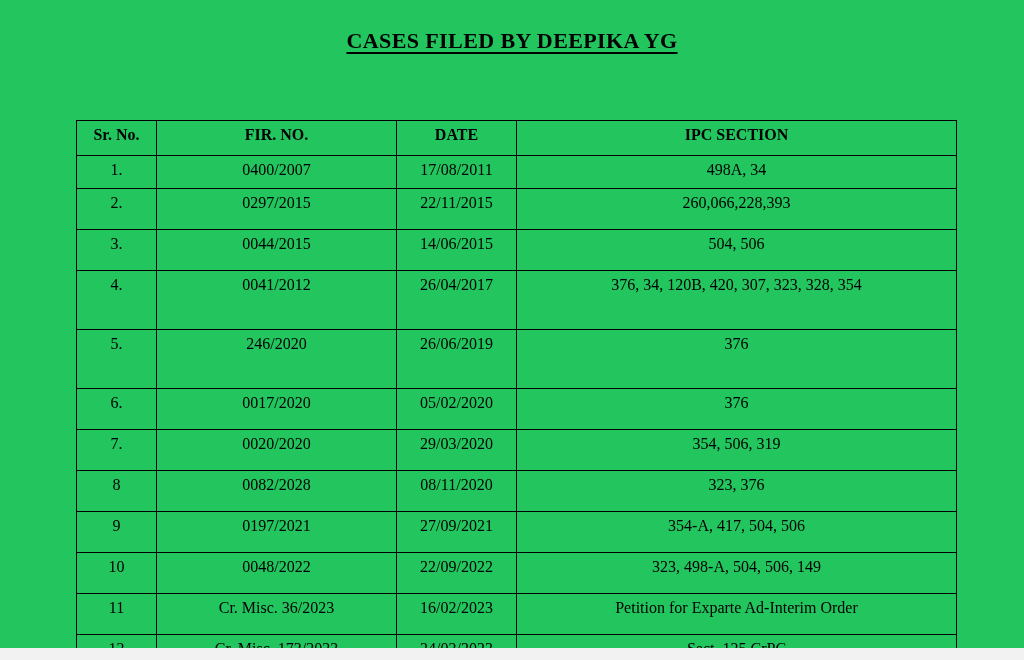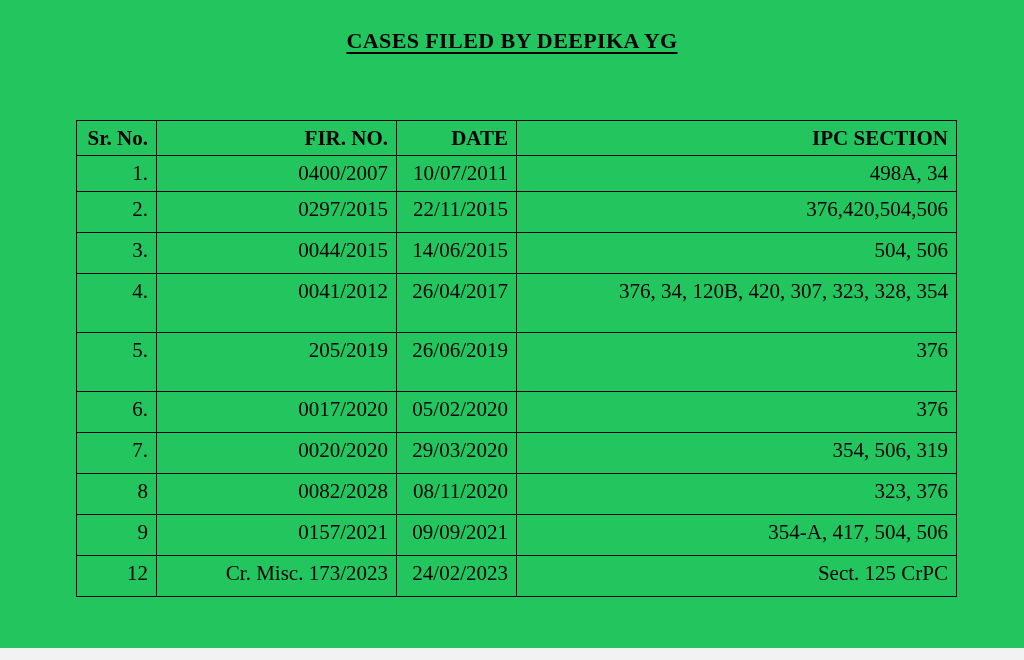--- a/index.html
+++ b/index.html
@@ -38,24 +38,24 @@
     width: 880px;
   }
   table.cases {
     border-collapse: collapse;
     width: 880px;
     table-layout: fixed;
   }
   table.cases th,
   table.cases td {
     border: 1px solid #000000;
-    text-align: right;
+    text-align: center;
     vertical-align: top;
     padding: 4px 8px 4px 8px;
-    font-size: 21px;
+    font-size: 16px;
     line-height: 1.25;
   }
   table.cases th {
     font-weight: bold;
     height: 26px;
   }
   col.c-sr    { width: 80px; }
   col.c-fir   { width: 240px; }
   col.c-date  { width: 120px; }
   col.c-ipc   { width: 440px; }
@@ -93,44 +93,44 @@
           <th>Sr. No.</th>
           <th>FIR. NO.</th>
           <th>DATE</th>
           <th>IPC SECTION</th>
         </tr>
       </thead>
       <tbody id="cases-body">
           <tr data-h="s">
             <td>1.</td>
             <td>0400/2007</td>
-            <td>10/07/2011</td>
+            <td>17/08/2011</td>
             <td>498A, 34</td>
           </tr>
           <tr data-h="m">
             <td>2.</td>
             <td>0297/2015</td>
             <td>22/11/2015</td>
-            <td>376,420,504,506</td>
+            <td>260,066,228,393</td>
           </tr>
           <tr data-h="m">
             <td>3.</td>
             <td>0044/2015</td>
             <td>14/06/2015</td>
             <td>504, 506</td>
           </tr>
           <tr data-h="l">
             <td>4.</td>
             <td>0041/2012</td>
             <td>26/04/2017</td>
             <td>376, 34, 120B, 420, 307, 323, 328, 354</td>
           </tr>
           <tr data-h="l">
             <td>5.</td>
-            <td>205/2019</td>
+            <td>246/2020</td>
             <td>26/06/2019</td>
             <td>376</td>
           </tr>
           <tr data-h="m">
             <td>6.</td>
             <td>0017/2020</td>
             <td>05/02/2020</td>
             <td>376</td>
           </tr>
           <tr data-h="m">
@@ -140,23 +140,35 @@
             <td>354, 506, 319</td>
           </tr>
           <tr data-h="m">
             <td>8</td>
             <td>0082/2028</td>
             <td>08/11/2020</td>
             <td>323, 376</td>
           </tr>
           <tr data-h="m">
             <td>9</td>
-            <td>0157/2021</td>
-            <td>09/09/2021</td>
+            <td>0197/2021</td>
+            <td>27/09/2021</td>
             <td>354-A, 417, 504,  506</td>
+          </tr>
+          <tr data-h="m">
+            <td>10</td>
+            <td>0048/2022</td>
+            <td>22/09/2022</td>
+            <td>323, 498-A, 504, 506, 149</td>
+          </tr>
+          <tr data-h="m">
+            <td>11</td>
+            <td>Cr. Misc. 36/2023</td>
+            <td>16/02/2023</td>
+            <td>Petition for Exparte Ad-Interim Order</td>
           </tr>
           <tr data-h="m">
             <td>12</td>
             <td>Cr. Misc. 173/2023</td>
             <td>24/02/2023</td>
             <td>Sect. 125 CrPC</td>
           </tr>
         </tbody>
     </table>
   </div>

